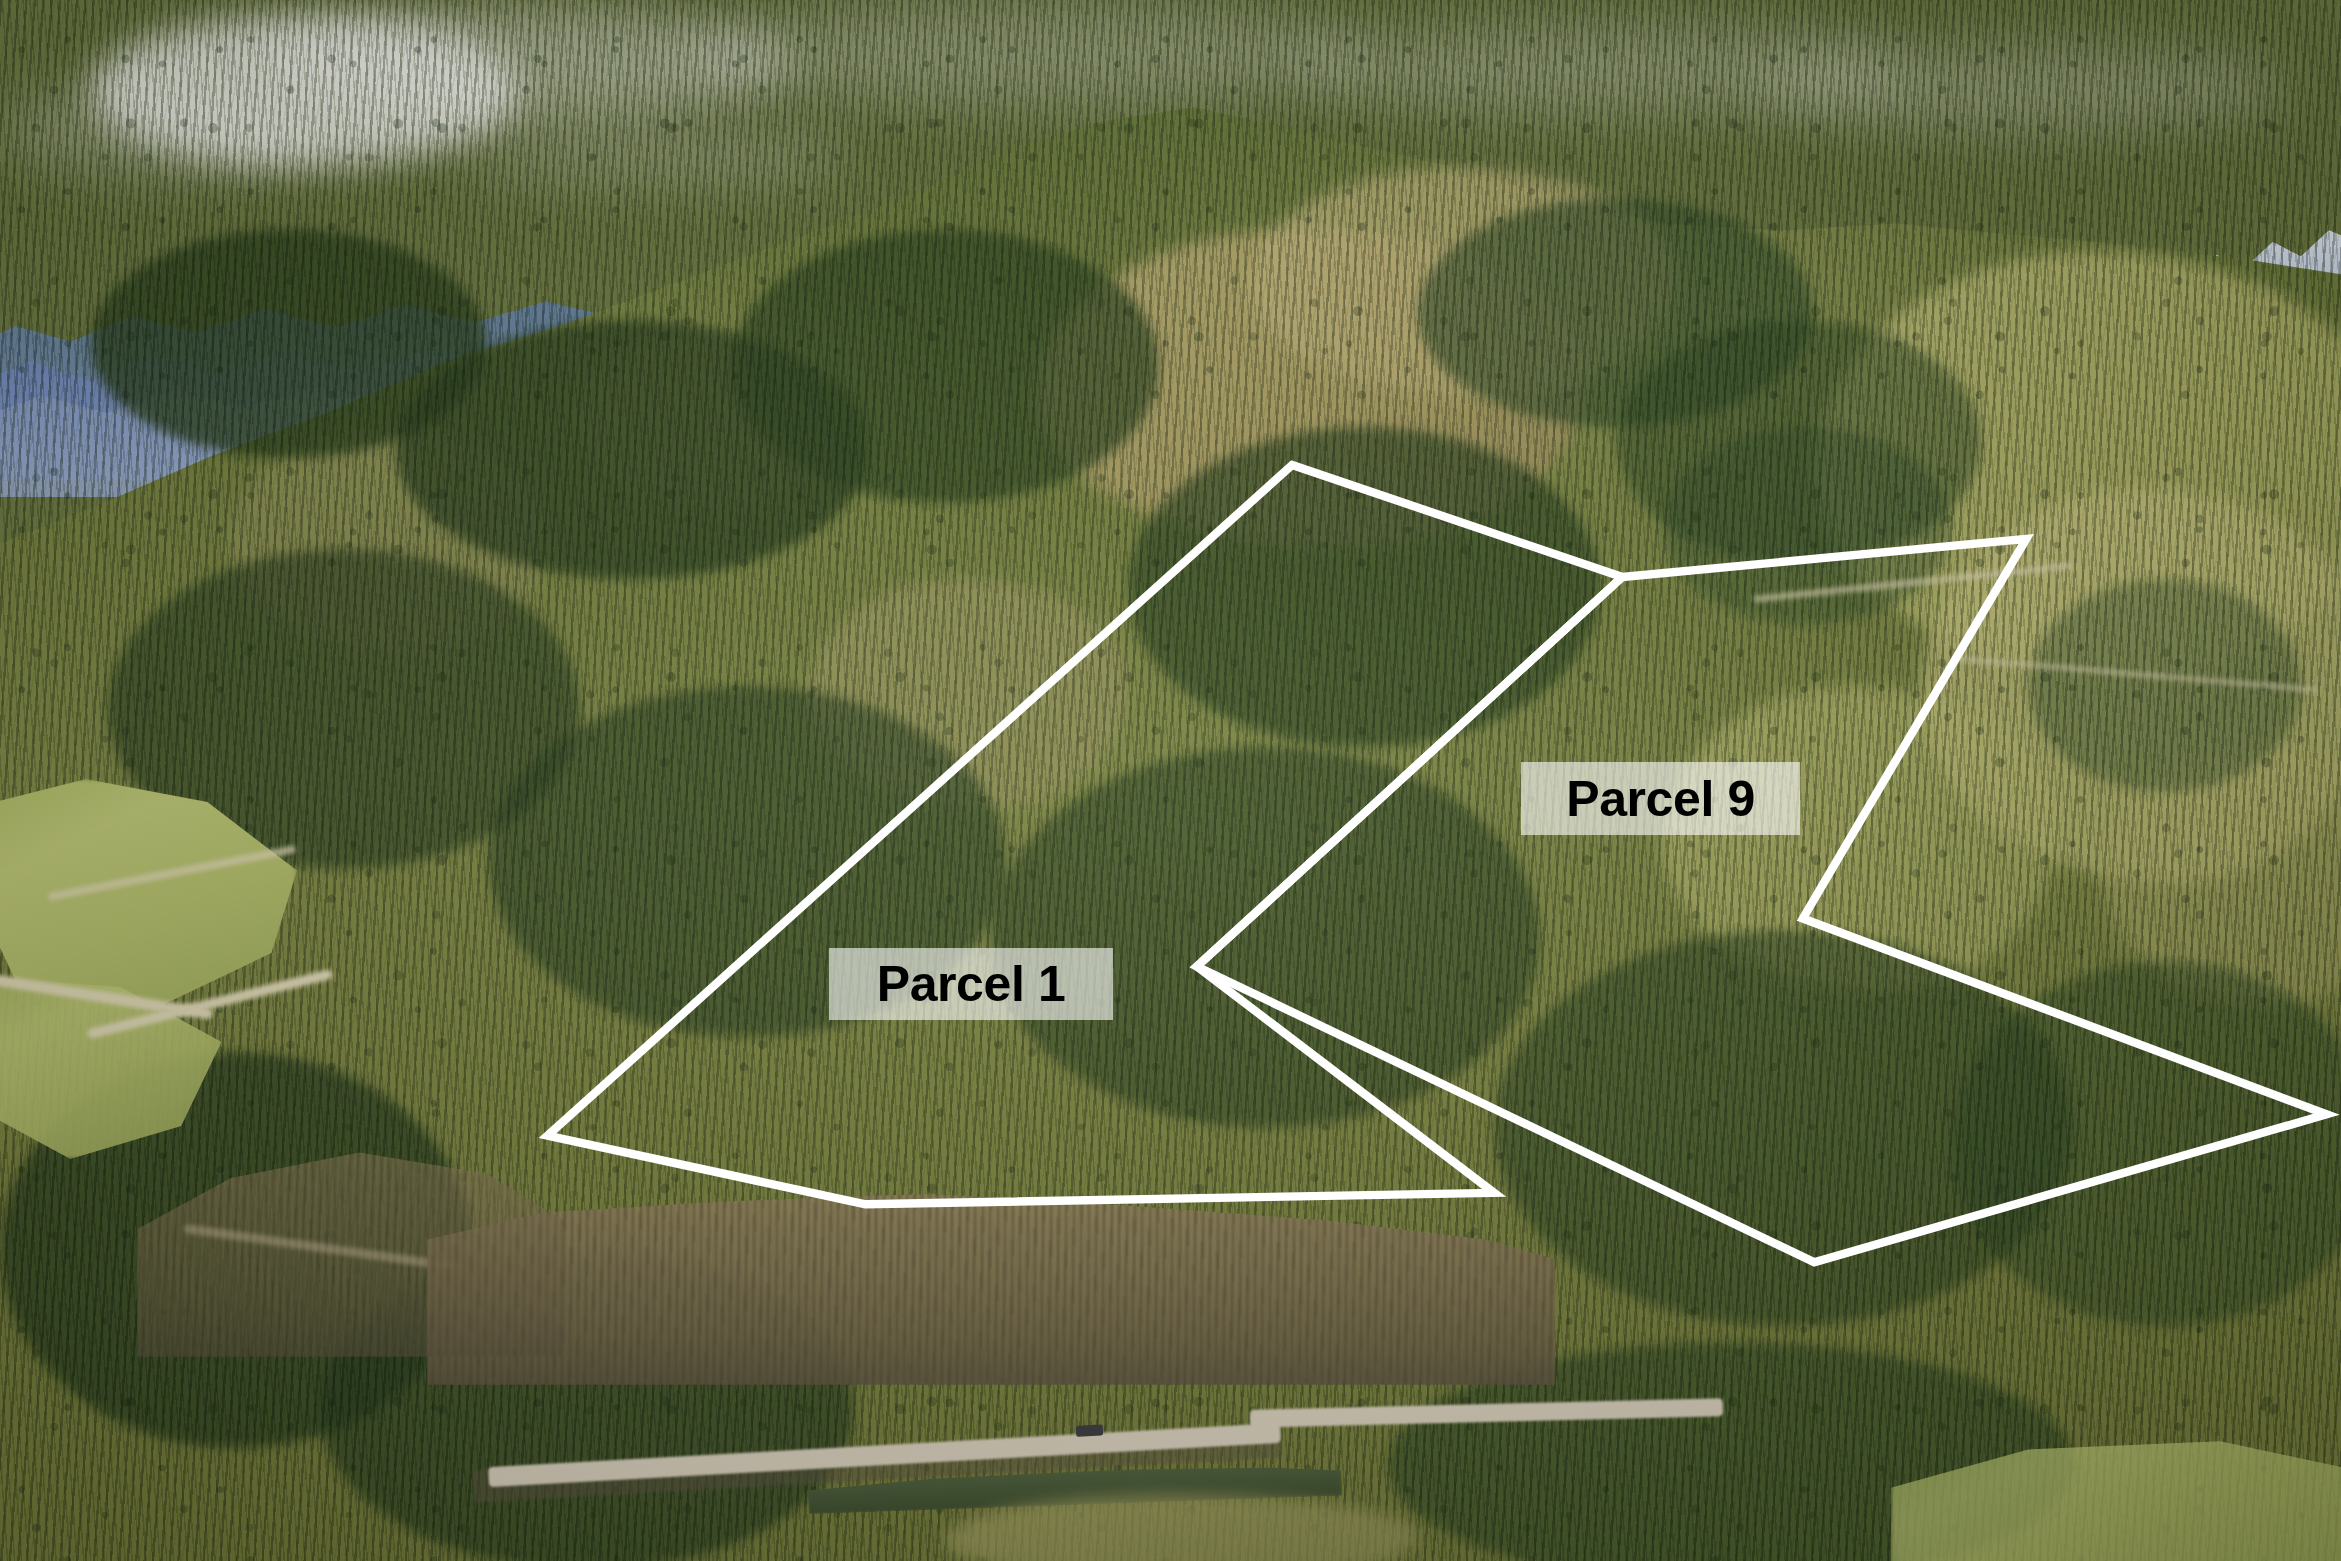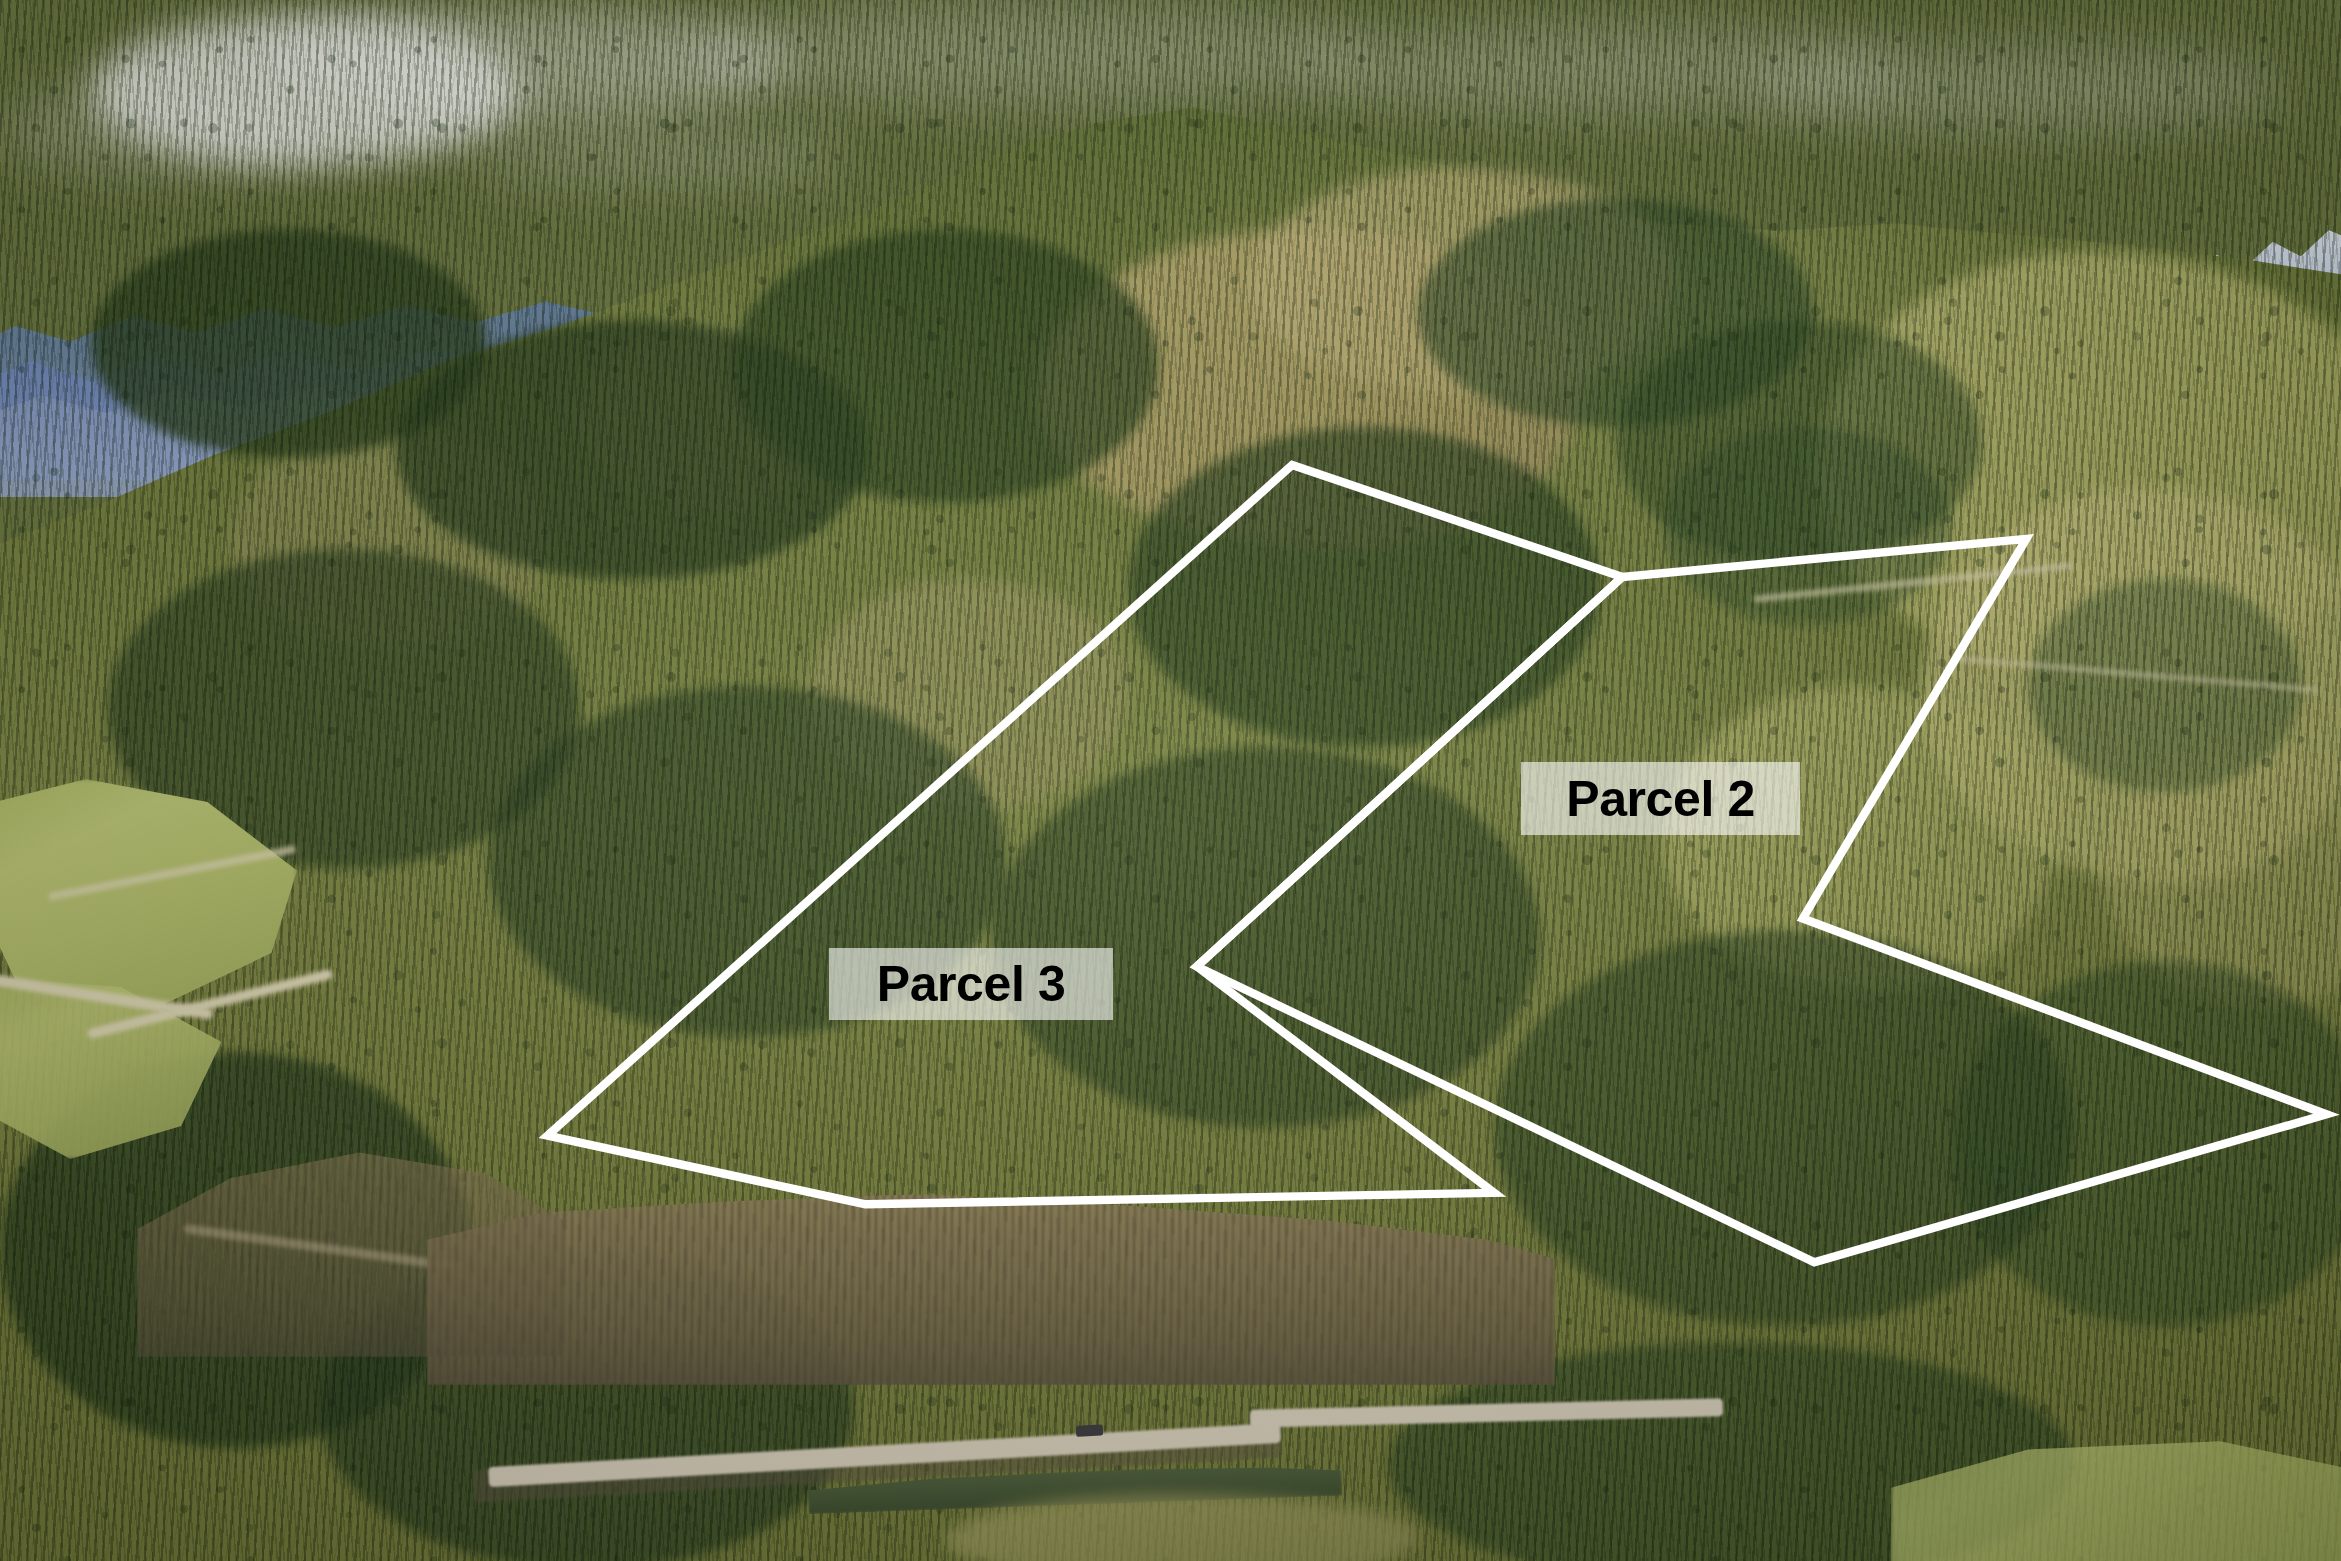--- a/index.html
+++ b/index.html
@@ -258,19 +258,19 @@
   <div class="grass-patch" style="left:945px;top:1494px;width:473px;height:91px;
               background:linear-gradient(170deg,#9f9c5e,#8a8a52);opacity:.7;"></div>
 
   <div class="photo-grade"></div>
 
   <svg id="parcel-svg" viewBox="0 0 3072 2048">
     <polygon fill="none" stroke="#ffffff" stroke-width="11" stroke-linejoin="miter" stroke-linecap="square" points="1695,610 2128,757 1570,1268 1960,1565 1135,1580 718,1490"></polygon>
     <polygon fill="none" stroke="#ffffff" stroke-width="11" stroke-linejoin="miter" stroke-linecap="square" points="2128,757 2658,707 2365,1205 3052,1462 2380,1656 1570,1268"></polygon>
   </svg>
 
-  <div class="parcel-label" id="label-parcel-1">Parcel 3</div>
-
-  <div class="parcel-label" id="label-parcel-2">Parcel 2</div>
+  <div class="parcel-label" id="label-parcel-1">Parcel 1</div>
+
+  <div class="parcel-label" id="label-parcel-2">Parcel 9</div>
 
 
 </div>
 
 
 </body></html>

